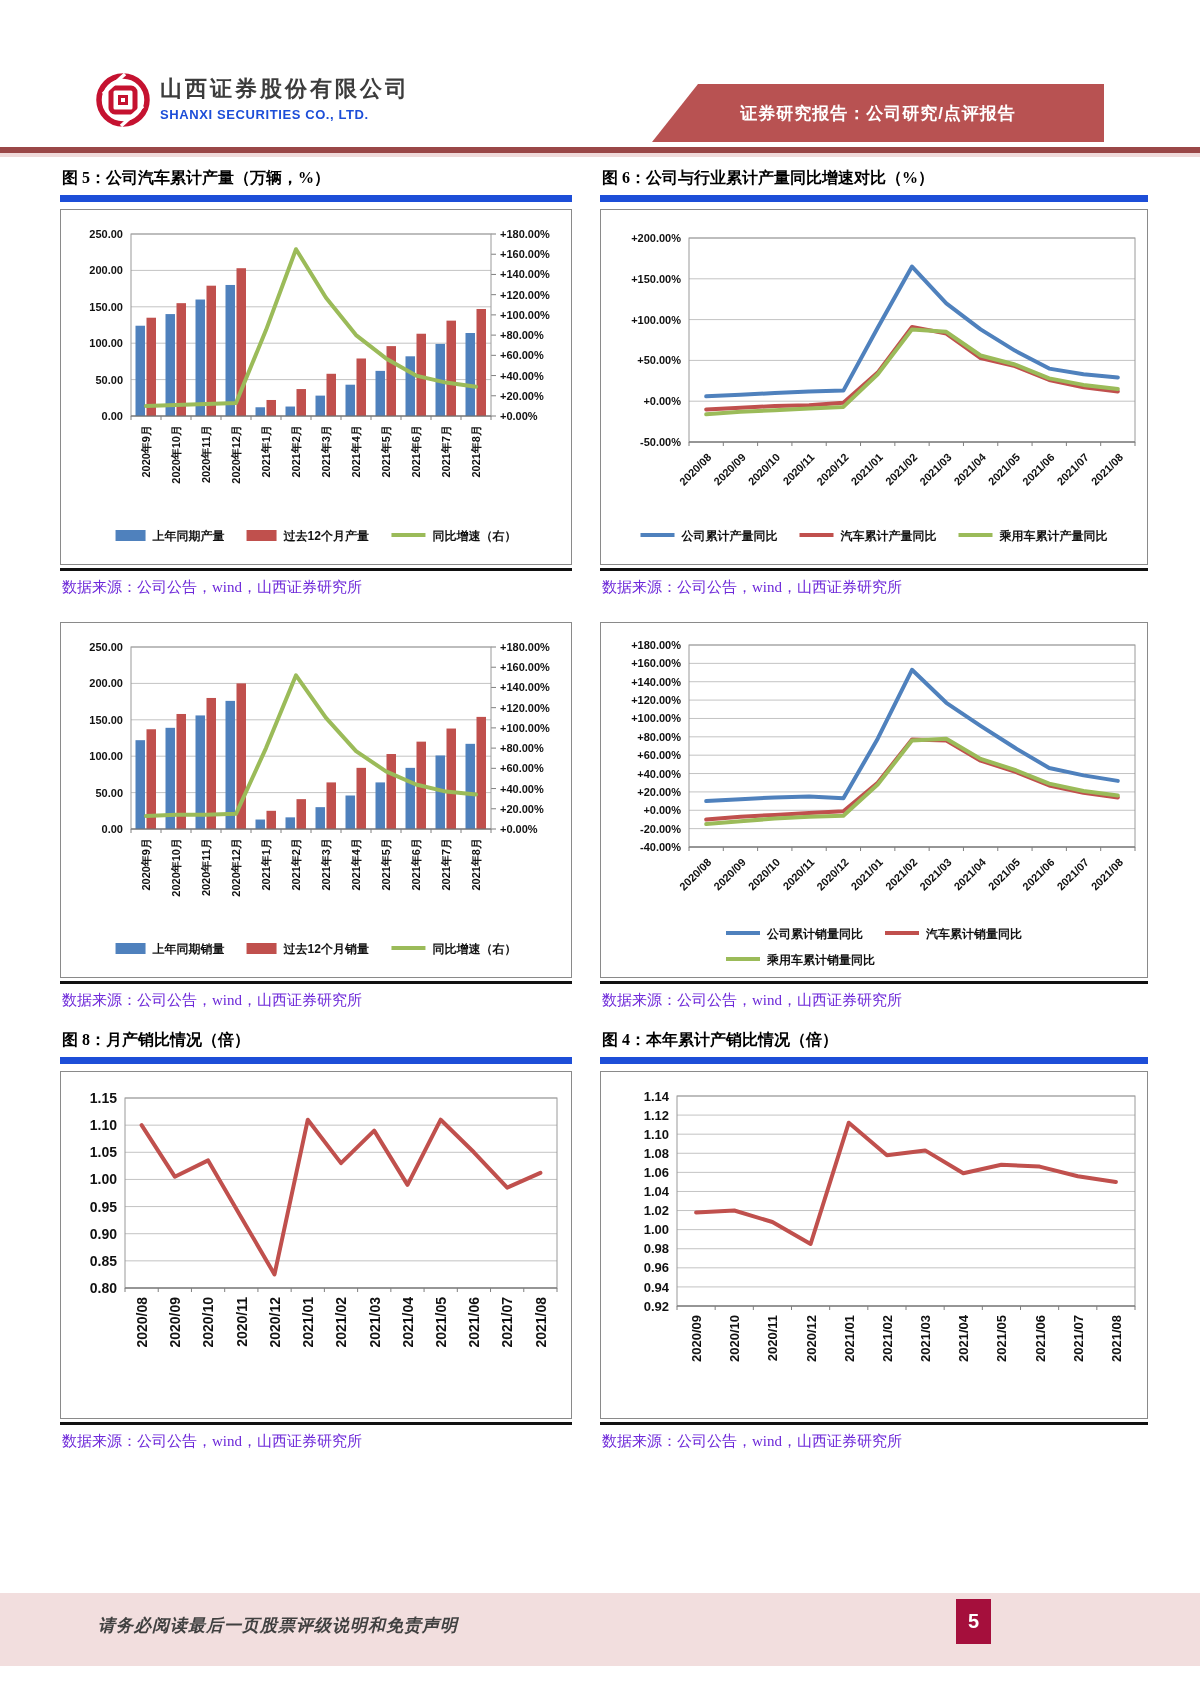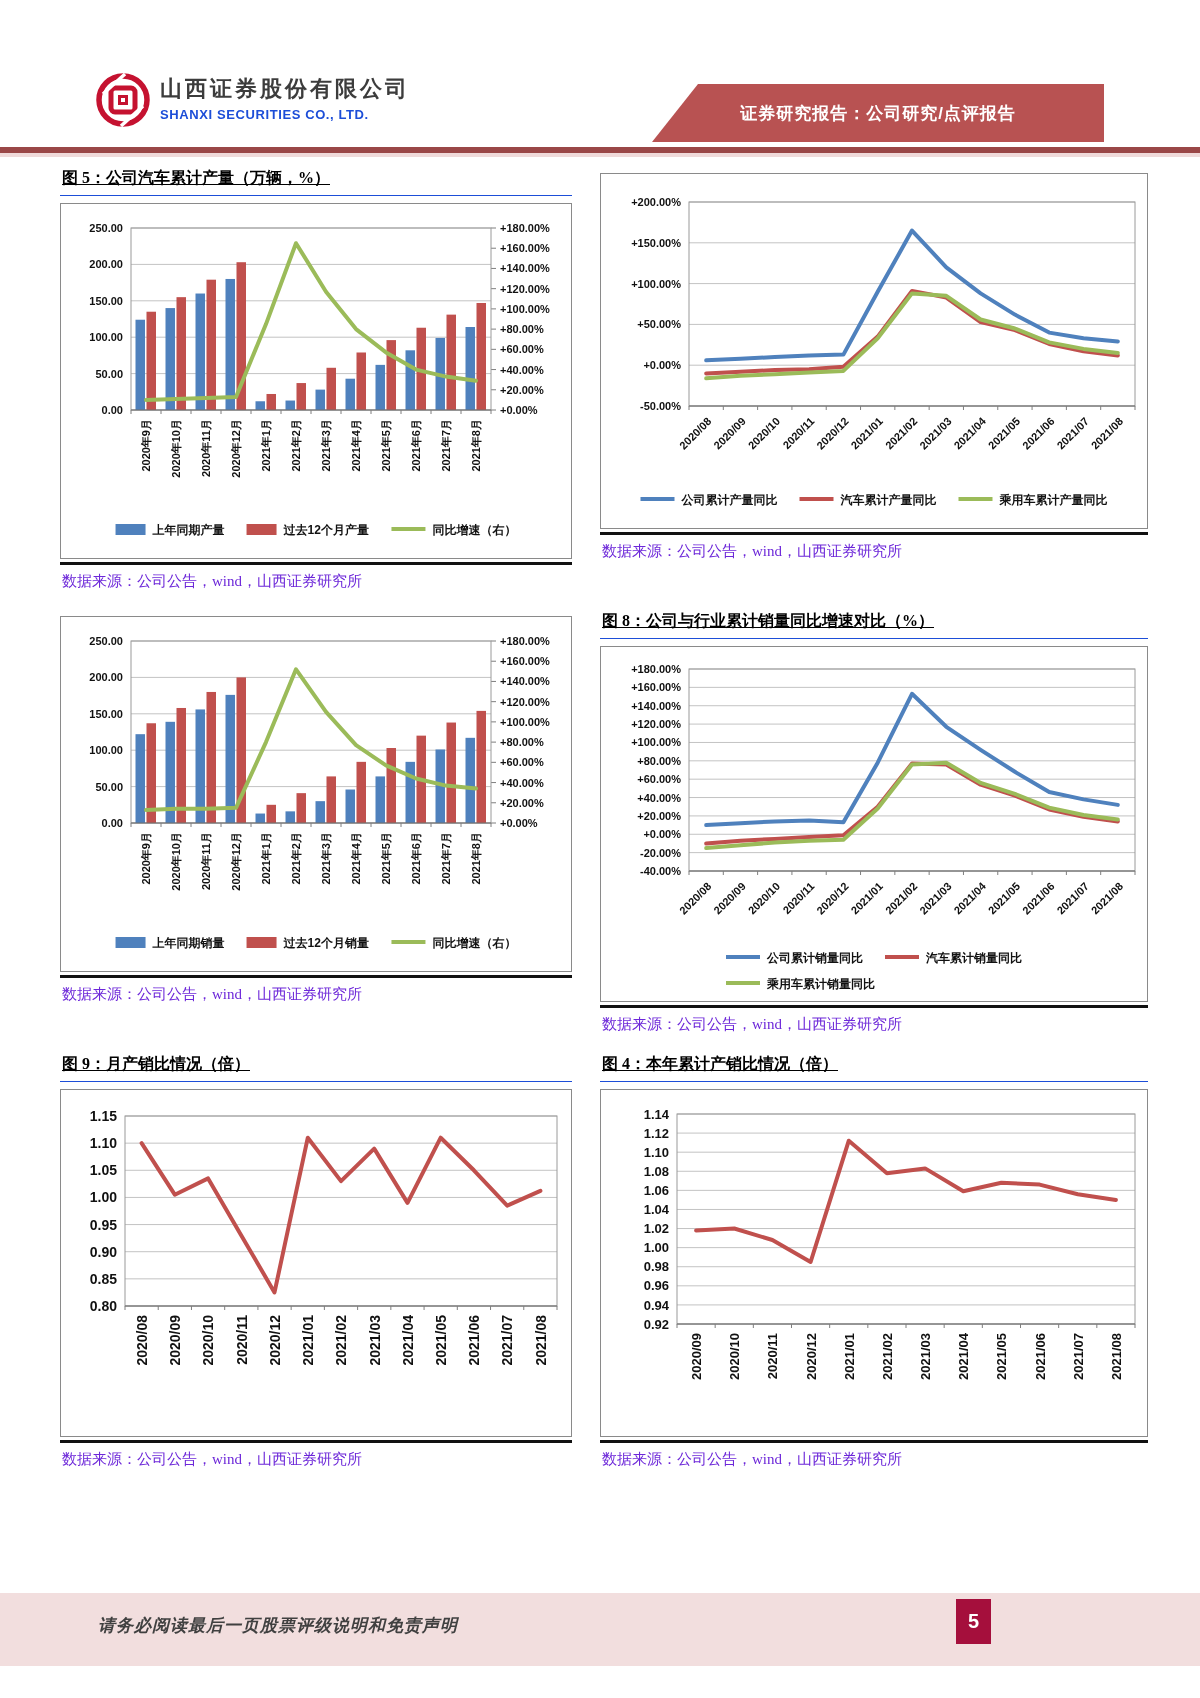--- a/index.html
+++ b/index.html
@@ -24,21 +24,21 @@
 
   
   .grid{
     position:absolute;left:60px;top:166px;width:1088px;
     display:grid;grid-template-columns:512px 548px;column-gap:28px;row-gap:14px;
     align-items:start;
   }
   .figure{display:block;}
   .fig-title{
     font:bold 16px "Liberation Serif","DejaVu Serif",serif;color:#000;
-    padding:2px 0 6px 2px;border-bottom:1px solid #1d4ed8;text-decoration:underline;
+    padding:2px 0 6px 2px;border-bottom:7px solid #1d4ed8;
   }
   .chart-box{margin-top:7px;border:1px solid #8a8a8a;background:#fff;}
   .fig-rule{border-top:3px solid #111;margin-top:3px;}
   .fig-source{
     font:15px "Liberation Serif","DejaVu Serif",serif;color:#6d28d9;
     padding:7px 0 4px 2px;
   }
   svg{display:block;font-family:"Liberation Sans","DejaVu Sans",sans-serif;}
   .tick{font-weight:bold;fill:#111;}
   .legend{font-weight:bold;fill:#111;}
@@ -173,20 +173,21 @@
           <text x="222.54" y="330" font-size="12" class="legend">过去12个月产量</text>
           <rect x="330.46000000000004" y="323" width="34" height="4" fill="#9BBB59"></rect>
           <text x="371.46000000000004" y="330" font-size="12" class="legend">同比增速（右）</text>
         </svg>
     </div>
     <div class="fig-rule"></div>
     <div class="fig-source">数据来源：公司公告，wind，山西证券研究所</div>
   </div>
 
   <div class="figure">
+    <div class="fig-title">图 6：公司与行业累计产量同比增速对比（%）</div>
     <div class="chart-box">
       <svg width="546" height="354" viewBox="0 0 546 354">
           <line x1="88" x2="534" y1="232" y2="232" stroke="#C3C3C3" stroke-width="1"></line>
           <text x="80" y="235.96" text-anchor="end" font-size="11" class="tick">-50.00%</text>
           <line x1="88" x2="534" y1="191.2" y2="191.2" stroke="#C3C3C3" stroke-width="1"></line>
           <text x="80" y="195.16" text-anchor="end" font-size="11" class="tick">+0.00%</text>
           <line x1="88" x2="534" y1="150.39999999999998" y2="150.39999999999998" stroke="#C3C3C3" stroke-width="1"></line>
           <text x="80" y="154.35999999999999" text-anchor="end" font-size="11" class="tick">+50.00%</text>
           <line x1="88" x2="534" y1="109.60000000000001" y2="109.60000000000001" stroke="#C3C3C3" stroke-width="1"></line>
           <text x="80" y="113.56" text-anchor="end" font-size="11" class="tick">+100.00%</text>
@@ -331,21 +332,20 @@
           <text x="222.54" y="330" font-size="12" class="legend">过去12个月销量</text>
           <rect x="330.46000000000004" y="323" width="34" height="4" fill="#9BBB59"></rect>
           <text x="371.46000000000004" y="330" font-size="12" class="legend">同比增速（右）</text>
         </svg>
     </div>
     <div class="fig-rule"></div>
     <div class="fig-source">数据来源：公司公告，wind，山西证券研究所</div>
   </div>
 
   <div class="figure">
-    <div class="fig-title">图 8：公司与行业累计销量同比增速对比（%）</div>
     <div class="chart-box">
       <svg width="546" height="354" viewBox="0 0 546 354">
           <line x1="88" x2="534" y1="224" y2="224" stroke="#C3C3C3" stroke-width="1"></line>
           <text x="80" y="227.96" text-anchor="end" font-size="11" class="tick">-40.00%</text>
           <line x1="88" x2="534" y1="205.63636363636363" y2="205.63636363636363" stroke="#C3C3C3" stroke-width="1"></line>
           <text x="80" y="209.59636363636363" text-anchor="end" font-size="11" class="tick">-20.00%</text>
           <line x1="88" x2="534" y1="187.27272727272728" y2="187.27272727272728" stroke="#C3C3C3" stroke-width="1"></line>
           <text x="80" y="191.2327272727273" text-anchor="end" font-size="11" class="tick">+0.00%</text>
           <line x1="88" x2="534" y1="168.9090909090909" y2="168.9090909090909" stroke="#C3C3C3" stroke-width="1"></line>
           <text x="80" y="172.86909090909091" text-anchor="end" font-size="11" class="tick">+20.00%</text>
@@ -403,21 +403,21 @@
           <text x="325" y="315" font-size="12" class="legend">汽车累计销量同比</text>
           <rect x="125" y="334" width="34" height="4" fill="#9BBB59"></rect>
           <text x="166" y="341" font-size="12" class="legend">乘用车累计销量同比</text>
         </svg>
     </div>
     <div class="fig-rule"></div>
     <div class="fig-source">数据来源：公司公告，wind，山西证券研究所</div>
   </div>
 
   <div class="figure">
-    <div class="fig-title">图 9：月产销比情况（倍）</div>
+    <div class="fig-title">图 8：月产销比情况（倍）</div>
     <div class="chart-box">
       <svg width="510" height="346" viewBox="0 0 510 346">
           <line x1="64" x2="496" y1="216" y2="216" stroke="#C3C3C3" stroke-width="1"></line>
           <text x="56" y="221.04" text-anchor="end" font-size="14" class="tick">0.80</text>
           <line x1="64" x2="496" y1="188.85714285714283" y2="188.85714285714283" stroke="#C3C3C3" stroke-width="1"></line>
           <text x="56" y="193.89714285714282" text-anchor="end" font-size="14" class="tick">0.85</text>
           <line x1="64" x2="496" y1="161.71428571428572" y2="161.71428571428572" stroke="#C3C3C3" stroke-width="1"></line>
           <text x="56" y="166.75428571428571" text-anchor="end" font-size="14" class="tick">0.90</text>
           <line x1="64" x2="496" y1="134.57142857142853" y2="134.57142857142853" stroke="#C3C3C3" stroke-width="1"></line>
           <text x="56" y="139.61142857142852" text-anchor="end" font-size="14" class="tick">0.95</text>

